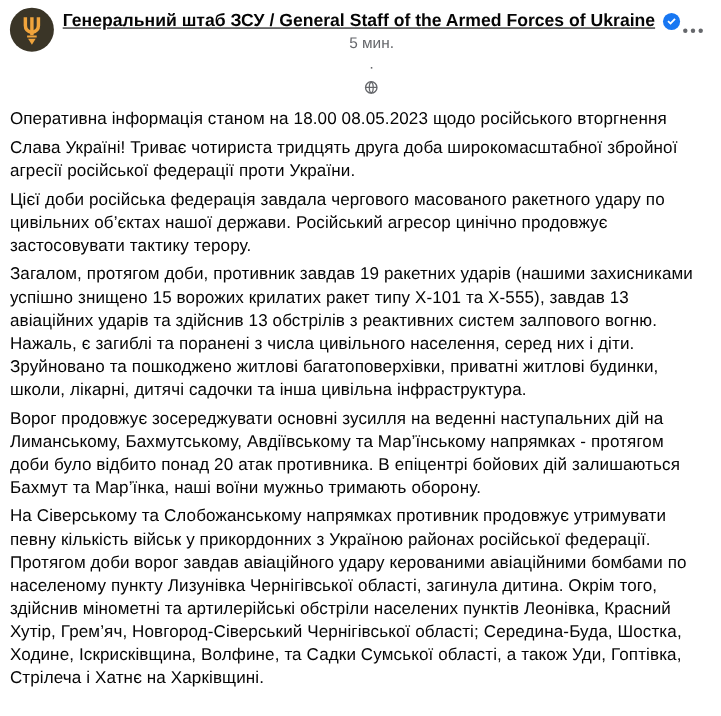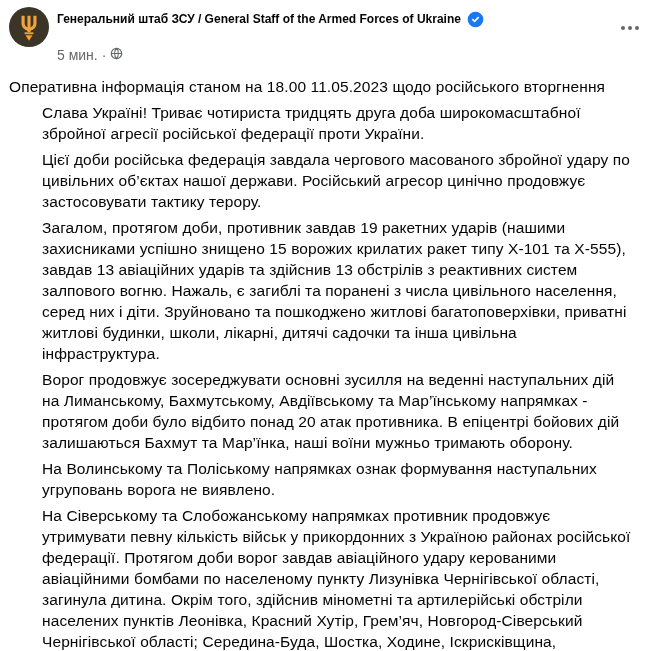--- a/index.html
+++ b/index.html
@@ -36,39 +36,41 @@
     margin-left: 8px;
     padding-top: 3px;
     min-width: 0;
   }
   .name-row {
     display: flex;
     align-items: center;
     gap: 6px;
   }
   .page-name {
-    font-size: 12px;
+    font-size: 16px;
     font-weight: 700;
     color: var(--text-primary, #050505);
     line-height: 19px;
     cursor: pointer;
     white-space: nowrap;
+    text-decoration: underline;
   }
   .verified {
     display: inline-flex;
     flex: 0 0 auto;
   }
   .meta-row {
     display: flex;
-    align-items: flex-start;
+    align-items: center;
     gap: 4px;
-    margin-top: 18px;
+    margin-top: 2px;
     font-size: 14px;
     line-height: 17px;
     color: var(--text-secondary, #65676b);
+    flex-direction: column;
   }
   .meta-row .timestamp { cursor: pointer; }
   .more-btn {
     position: absolute;
     right: 12px;
     top: 18px;
     display: flex;
     gap: 3px;
     padding: 8px 4px;
     border-radius: 4px;
@@ -81,21 +83,21 @@
     background: var(--text-secondary, #65676b);
   }
   .post-body {
     padding: 12px 24px 6px 9px;
     font-size: 15.5px;
     line-height: 21px;
     color: var(--text-primary, #050505);
     letter-spacing: 0.1px;
   }
   .post-body p { margin: 0; }
-  .post-body p + p { margin-top: 5px; margin-left: 33px; }
+  .post-body p + p { margin-top: 5px; }
 </style>
 </head>
 <body>
 
 <div class="post">
 
   <div class="post-header">
 
     <div class="avatar">
       <span style="display:inline-flex;">
@@ -137,22 +139,21 @@
       <span style="display:flex; gap:3px;">
         <i></i>
           <i></i>
           <i></i>
       </span>
     </div>
 
   </div>
 
   <div class="post-body">
-      <p>Оперативна інформація станом на 18.00 11.05.2023 щодо російського вторгнення</p>
+      <p>Оперативна інформація станом на 18.00 08.05.2023 щодо російського вторгнення</p>
       <p>Слава Україні! Триває чотириста тридцять друга доба широкомасштабної збройної агресії російської федерації проти України.</p>
-      <p>Цієї доби російська федерація завдала чергового масованого збройної удару по цивільних об’єктах нашої держави. Російський агресор цинічно продовжує застосовувати тактику терору.</p>
+      <p>Цієї доби російська федерація завдала чергового масованого ракетного удару по цивільних об’єктах нашої держави. Російський агресор цинічно продовжує застосовувати тактику терору.</p>
       <p>Загалом, протягом доби, противник завдав 19 ракетних ударів (нашими захисниками успішно знищено 15 ворожих крилатих ракет типу Х-101 та Х-555), завдав 13 авіаційних ударів та здійснив 13 обстрілів з реактивних систем залпового вогню. Нажаль, є загиблі та поранені з числа цивільного населення, серед них і діти. Зруйновано та пошкоджено житлові багатоповерхівки, приватні житлові будинки, школи, лікарні, дитячі садочки та інша цивільна інфраструктура.</p>
       <p>Ворог продовжує зосереджувати основні зусилля на веденні наступальних дій на Лиманському, Бахмутському, Авдіївському та Мар’їнському напрямках - протягом доби було відбито понад 20 атак противника. В епіцентрі бойових дій залишаються Бахмут та Мар’їнка, наші воїни мужньо тримають оборону.</p>
-      <p>На Волинському та Поліському напрямках ознак формування наступальних угруповань ворога не виявлено.</p>
       <p>На Сіверському та Слобожанському напрямках противник продовжує утримувати певну кількість військ у прикордонних з Україною районах російської федерації. Протягом доби ворог завдав авіаційного удару керованими авіаційними бомбами по населеному пункту Лизунівка Чернігівської області, загинула дитина. Окрім того, здійснив мінометні та артилерійські обстріли населених пунктів Леонівка, Красний Хутір, Грем’яч, Новгород-Сіверський Чернігівської області; Середина-Буда, Шостка, Ходине, Іскрисківщина, Волфине, та Садки Сумської області, а також Уди, Гоптівка, Стрілеча і Хатнє на Харківщині.</p>
     </div>
 
 </div>
 
 </body></html>

